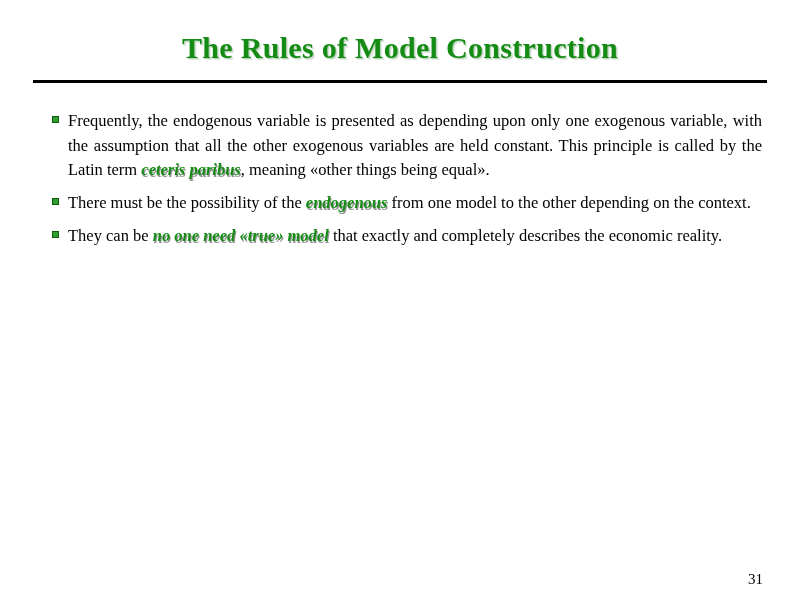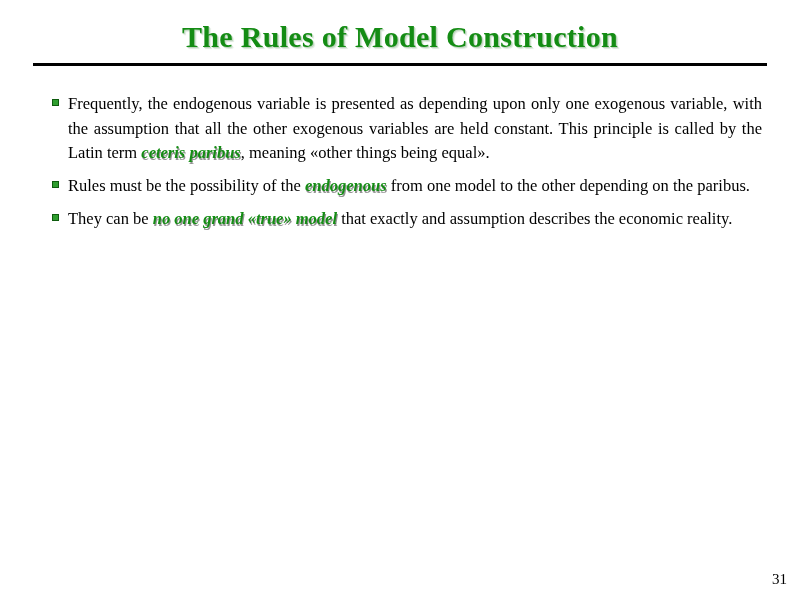--- a/index.html
+++ b/index.html
@@ -10,21 +10,21 @@
   .slide {
     position: relative;
     width: 800px;
     height: 600px;
     background: var(--bg, #ffffff);
     font-family: "Liberation Serif", serif;
     color: var(--text, #000000);
     overflow: hidden;
   }
   .title {
-    margin: 4px;
+    margin: 15px;
     padding-top: 16px;
     text-align: center;
     font-size: 30px;
     line-height: 34px;
     font-weight: bold;
     color: var(--green, #148c14);
     text-shadow: 1px 1px 0 #bcd4bc, 2px 2px 1px #dcE8dc;
     letter-spacing: 0.3px;
   }
   .rule {
@@ -59,36 +59,36 @@
     box-sizing: border-box;
   }
   .em {
     font-weight: bold;
     font-style: italic;
     color: var(--green, #148c14);
     text-shadow: 1px 1.5px 0 rgba(90, 90, 90, 0.65);
   }
   .page-number {
     position: absolute;
-    right: 13px;
+    right: 37px;
     bottom: 12px;
     font-size: 15px;
     color: var(--text, #000000);
   }
 </style>
 </head>
 <body>
 
 <div class="slide" style="--bg: #ffffff; --green: #148c14; --text: #000000; --rule: #000000; --bullet: #2f9e2f;">
   <h1 class="title">The Rules of Model Construction</h1>
 
   <div class="rule"></div>
 
   <div class="content">
     <ul class="bullet-list">
         <li class="bullet-item"><span class="bullet-marker"></span><span class="seg">Frequently, the endogenous variable is presented as depending upon only one exogenous variable, with the assumption that all the other exogenous variables are held constant. This principle is called by the Latin term </span><span class="em">ceteris paribus</span><span class="seg">, meaning «other things being equal».</span></li>
-        <li class="bullet-item"><span class="bullet-marker"></span><span class="seg">Rules must be the possibility of the </span><span class="em">endogenous</span><span class="seg"> from one model to the other depending on the paribus.</span></li>
-        <li class="bullet-item"><span class="bullet-marker"></span><span class="seg">They can be </span><span class="em">no one grand «true» model</span><span class="seg"> that exactly and assumption describes the economic reality.</span></li>
+        <li class="bullet-item"><span class="bullet-marker"></span><span class="seg">There must be the possibility of the </span><span class="em">endogenous</span><span class="seg"> from one model to the other depending on the context.</span></li>
+        <li class="bullet-item"><span class="bullet-marker"></span><span class="seg">They can be </span><span class="em">no one need «true» model</span><span class="seg"> that exactly and completely describes the economic reality.</span></li>
       </ul>
   </div>
 
   <div class="page-number">31</div>
 </div>
 
 </body></html>

